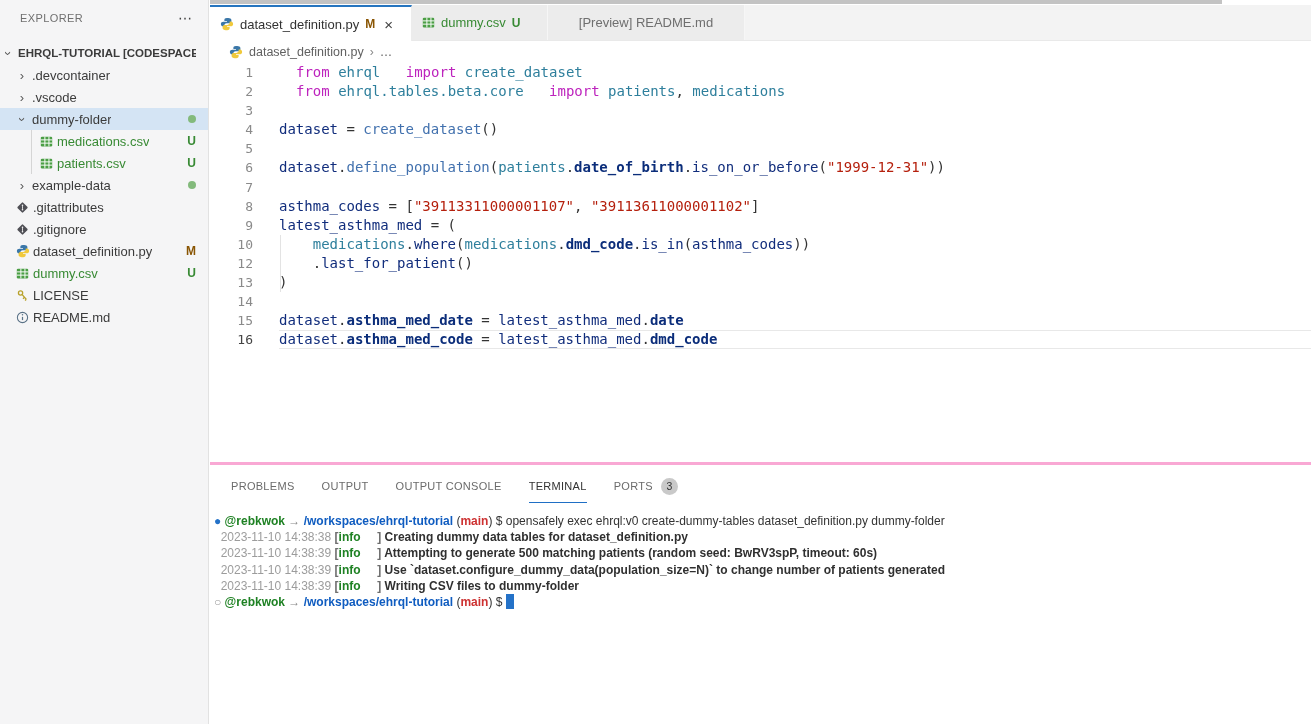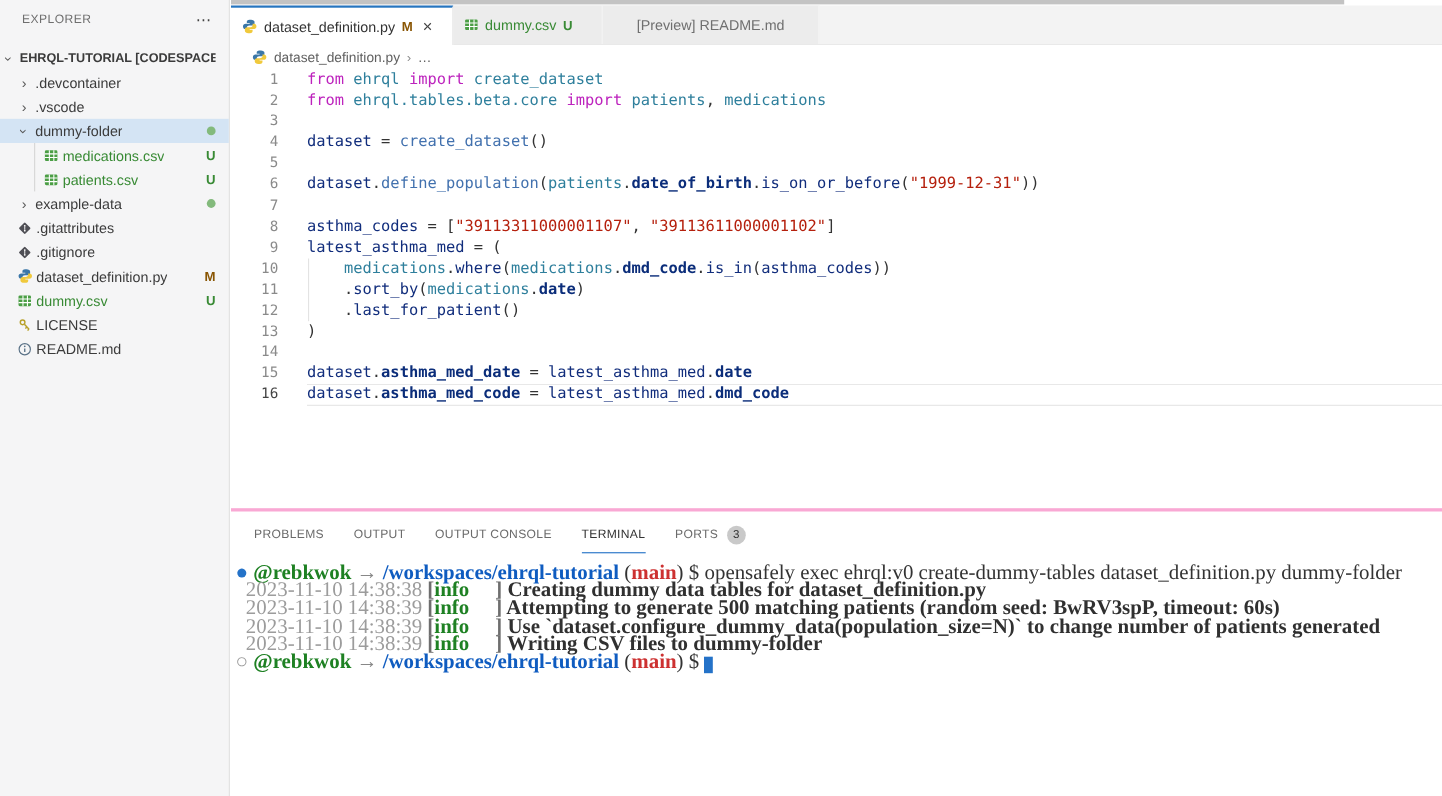--- a/index.html
+++ b/index.html
@@ -53,39 +53,39 @@
   .bc-sep { color:#8a8a8a; font-size:12px; }
 
   
   .editor { position:absolute; left:0; top:63px; right:0; height:399px; background:#fff; overflow:hidden; }
   .cl { display:flex; height:19.1px; line-height:19.1px;
     font-family:"DejaVu Sans Mono", monospace; font-size:14px; white-space:pre; }
   .cl .ln { width:69px; flex:none; text-align:right; padding-right:26px; color:#8a8a8a; font-size:13px; }
   .cl.cur .ln { color:#444; }
   .cl .lc { flex:1; }
   .cl.cur .lc { box-shadow: inset 0 1px 0 #e8e8e8, inset 0 -1px 0 #e8e8e8; }
-  .tok-kw { color:#bd23bd; }
+  .tok-kw { color:#bd23bd;margin-left:17px; }
   .tok-mod { color:#2e7f9c; }
   .tok-fn { color:#4271ae; }
   .tok-id { color:#112d7c; }
   .tok-prop { color:#0b2d7a; font-weight:bold; }
   .tok-str { color:#b5200d; }
   .tok-pl { color:#333; }
   .code-guide { position:absolute; width:1px; background:#e3e3e3; left:70px; }
 
   
   .panel { position:absolute; left:0; right:0; top:462px; bottom:0; background:#fff; border-top:3px solid #f9a8d4; }
   .panel-tabs { height:40px; display:flex; align-items:center; padding-left:21px; gap:27px; }
   .ptab { font-size:11px; letter-spacing:.3px; color:#6b6b6b; cursor:pointer;
     padding:13px 0 10px 0; border-bottom:1.5px solid transparent; display:flex; align-items:center; }
   .ptab.active { color:#333; border-bottom:1.5px solid #1f6fc5; }
   .ptab .pbadge { margin-left:8px; width:17px; height:17px; border-radius:50%; background:#c9c9c9;
     color:#333; font-size:10.5px; display:flex; align-items:center; justify-content:center; letter-spacing:0; }
 
-  .terminal { padding:8px 0 0 4px; font-family:Liberation Serif, serif; font-size:19px;
+  .terminal { padding:8px 0 0 4px; font-family:Liberation Sans, sans-serif; font-size:12px;
     line-height:16.2px; white-space:pre; color:#333; }
   .t-dotb { color:#2472c8; }
   .t-doto { color:#9a9a9a; }
   .t-usr { color:#1e8123; font-weight:bold; }
   .t-arr { color:#888; }
   .t-path { color:#0f5cc0; font-weight:bold; }
   .t-br2 { color:#cd3131; font-weight:bold; }
   .t-cmd { color:#333; }
   .t-ts { color:#9c9c9c; }
   .t-brk { color:#6e6e6e; font-weight:bold; }
@@ -259,21 +259,20 @@
     <div class="cl"><span class="ln">1</span><span class="lc"><span class="tok-kw">from</span><span class="tok-pl"> </span><span class="tok-mod">ehrql</span><span class="tok-pl"> </span><span class="tok-kw">import</span><span class="tok-pl"> </span><span class="tok-mod">create_dataset</span></span></div>
         <div class="cl"><span class="ln">2</span><span class="lc"><span class="tok-kw">from</span><span class="tok-pl"> </span><span class="tok-mod">ehrql.tables.beta.core</span><span class="tok-pl"> </span><span class="tok-kw">import</span><span class="tok-pl"> </span><span class="tok-mod">patients</span><span class="tok-pl">, </span><span class="tok-mod">medications</span></span></div>
         <div class="cl"><span class="ln">3</span><span class="lc"></span></div>
         <div class="cl"><span class="ln">4</span><span class="lc"><span class="tok-id">dataset</span><span class="tok-pl"> = </span><span class="tok-fn">create_dataset</span><span class="tok-pl">()</span></span></div>
         <div class="cl"><span class="ln">5</span><span class="lc"></span></div>
         <div class="cl"><span class="ln">6</span><span class="lc"><span class="tok-id">dataset</span><span class="tok-pl">.</span><span class="tok-fn">define_population</span><span class="tok-pl">(</span><span class="tok-mod">patients</span><span class="tok-pl">.</span><span class="tok-prop">date_of_birth</span><span class="tok-pl">.</span><span class="tok-id">is_on_or_before</span><span class="tok-pl">(</span><span class="tok-str">"1999-12-31"</span><span class="tok-pl">))</span></span></div>
         <div class="cl"><span class="ln">7</span><span class="lc"></span></div>
         <div class="cl"><span class="ln">8</span><span class="lc"><span class="tok-id">asthma_codes</span><span class="tok-pl"> = [</span><span class="tok-str">"39113311000001107"</span><span class="tok-pl">, </span><span class="tok-str">"39113611000001102"</span><span class="tok-pl">]</span></span></div>
         <div class="cl"><span class="ln">9</span><span class="lc"><span class="tok-id">latest_asthma_med</span><span class="tok-pl"> = (</span></span></div>
         <div class="cl"><span class="ln">10</span><span class="lc"><span class="tok-pl">    </span><span class="tok-mod">medications</span><span class="tok-pl">.</span><span class="tok-id">where</span><span class="tok-pl">(</span><span class="tok-mod">medications</span><span class="tok-pl">.</span><span class="tok-prop">dmd_code</span><span class="tok-pl">.</span><span class="tok-id">is_in</span><span class="tok-pl">(</span><span class="tok-id">asthma_codes</span><span class="tok-pl">))</span></span></div>
-        <div class="cl"><span class="ln">11</span><span class="lc"><span class="tok-pl">    .</span><span class="tok-id">sort_by</span><span class="tok-pl">(</span><span class="tok-mod">medications</span><span class="tok-pl">.</span><span class="tok-prop">date</span><span class="tok-pl">)</span></span></div>
         <div class="cl"><span class="ln">12</span><span class="lc"><span class="tok-pl">    .</span><span class="tok-id">last_for_patient</span><span class="tok-pl">()</span></span></div>
         <div class="cl"><span class="ln">13</span><span class="lc"><span class="tok-pl">)</span></span></div>
         <div class="cl"><span class="ln">14</span><span class="lc"></span></div>
         <div class="cl"><span class="ln">15</span><span class="lc"><span class="tok-id">dataset</span><span class="tok-pl">.</span><span class="tok-prop">asthma_med_date</span><span class="tok-pl"> = </span><span class="tok-id">latest_asthma_med</span><span class="tok-pl">.</span><span class="tok-prop">date</span></span></div>
         <div class="cl cur"><span class="ln">16</span><span class="lc"><span class="tok-id">dataset</span><span class="tok-pl">.</span><span class="tok-prop">asthma_med_code</span><span class="tok-pl"> = </span><span class="tok-id">latest_asthma_med</span><span class="tok-pl">.</span><span class="tok-prop">dmd_code</span></span></div>
       </div>
 
     <div class="panel">
       <div class="panel-tabs" id="paneltabs">
           <div class="ptab">

